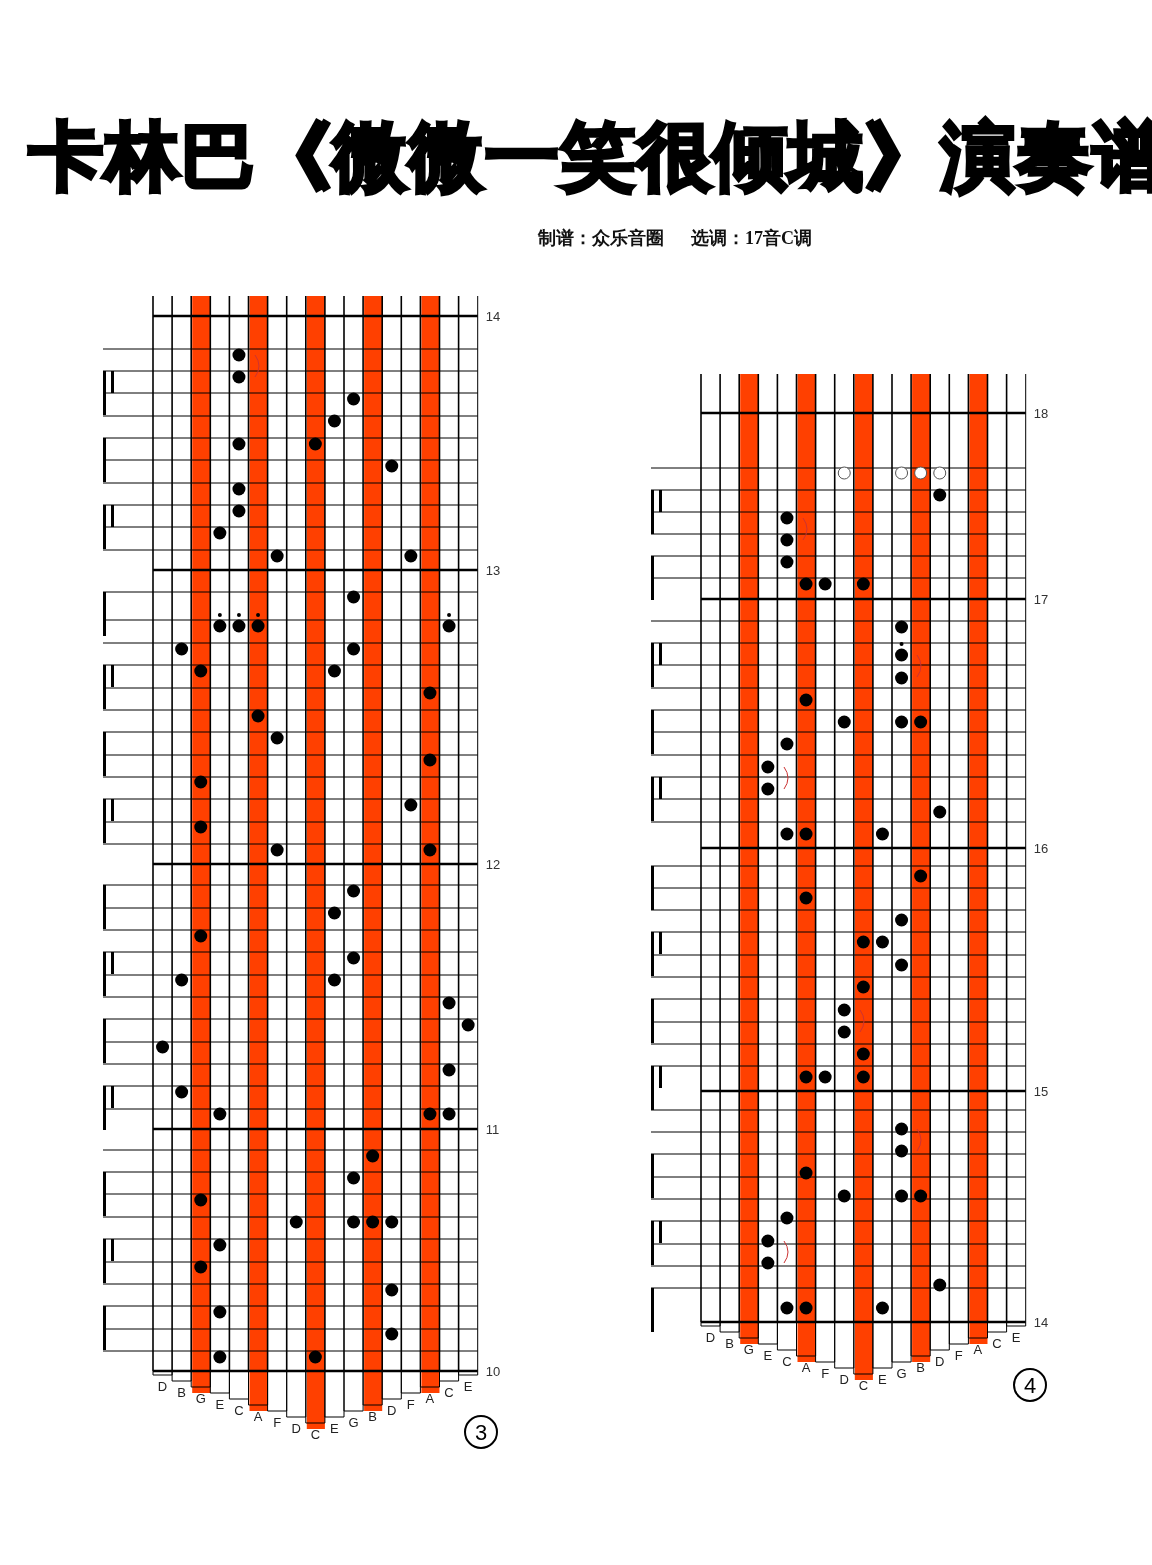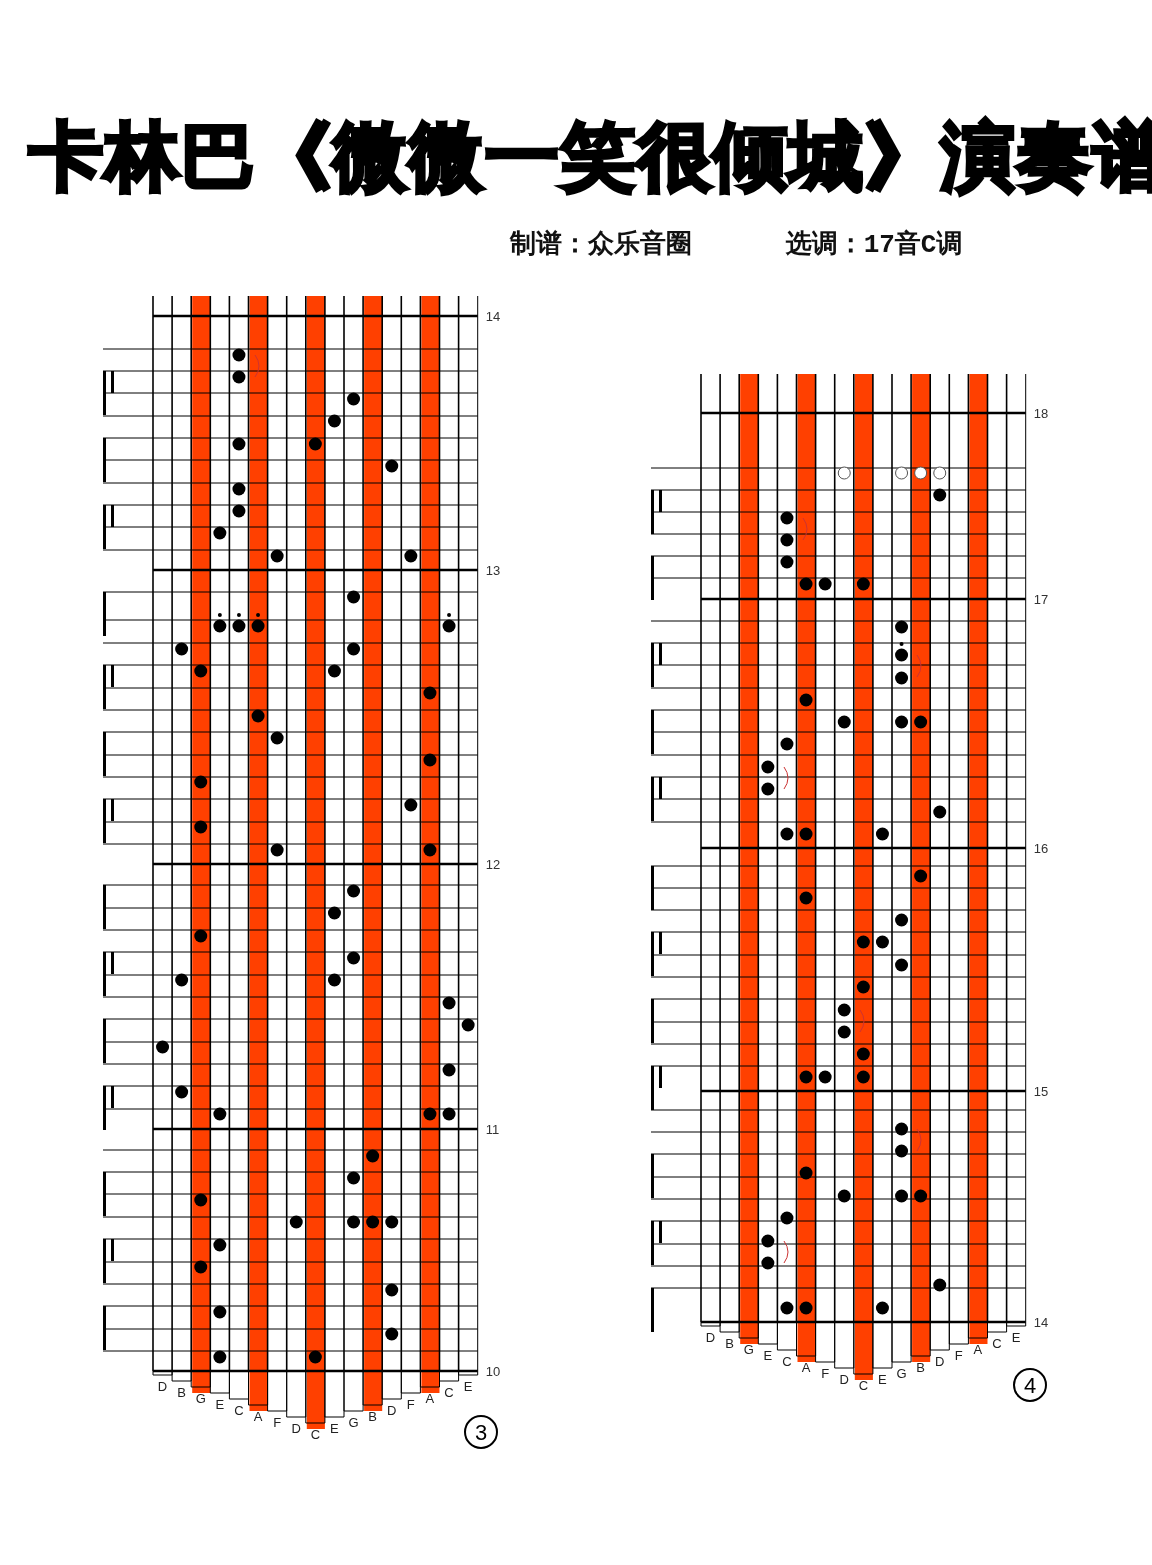--- a/index.html
+++ b/index.html
@@ -1,18 +1,18 @@
 <!DOCTYPE html>
 <html><head>
 <meta charset="utf-8">
 <style>
   html,body{margin:0;padding:0;background:#fff;}
   body{width:1152px;height:1565px;position:relative;overflow:hidden;font-family:"DejaVu Sans",sans-serif;}
   .title{position:absolute;left:11px;top:108px;width:1152px;text-align:center;font-size:74px;font-weight:900;color:#000;letter-spacing:2px;-webkit-text-stroke:4px #000;font-family:"DejaVu Sans",sans-serif;padding-left:12px;}
-  .subtitle{position:absolute;top:226px;left:510px;font-size:26px;font-weight:bold;color:#111;white-space:pre;font-family:Liberation Mono, monospace;}
+  .subtitle{position:absolute;top:226px;left:538px;font-size:18px;font-weight:bold;color:#111;white-space:pre;font-family:Liberation Serif, serif;}
   .sheet{position:absolute;}
   svg text{font-family:"Liberation Sans",sans-serif;}
 </style>
 </head>
 <body>
 
 <div class="title">卡林巴《微微一笑很倾城》演奏谱</div>
 <div class="subtitle"><span>制谱：众乐音圈</span>      <span>选调：17音C调</span></div>
 
 <svg id="sheet3" class="sheet" style="left:0;top:0" width="1152" height="1565">

